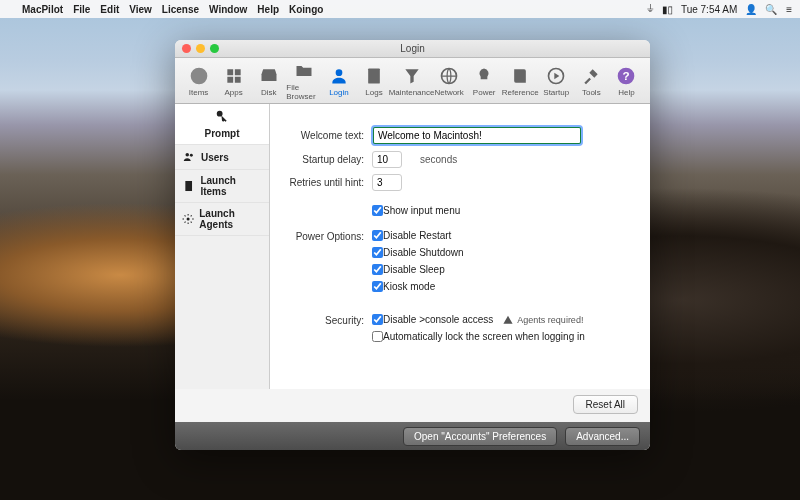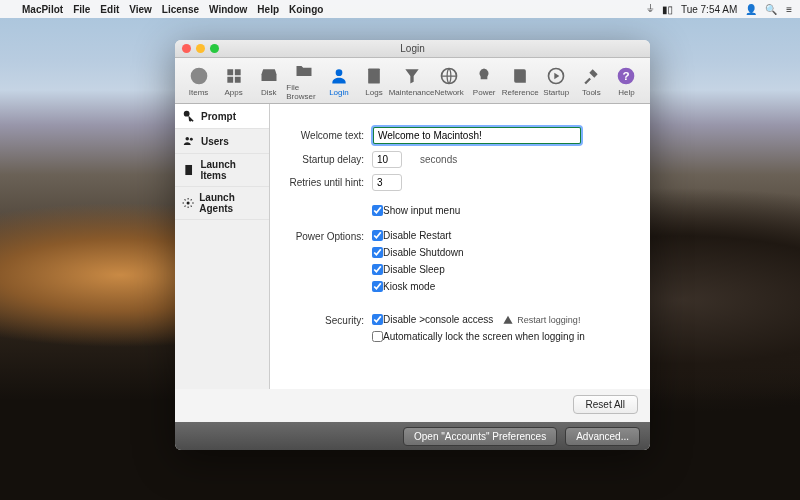--- a/index.html
+++ b/index.html
@@ -24,21 +24,21 @@
 .tool{display:flex;flex-direction:column;align-items:center;width:40px;font-size:8px;color:#555;cursor:default;}
 .tool.sel{color:#0068da;}
 .tool .ticon{width:22px;height:22px;display:flex;align-items:center;justify-content:center;margin-bottom:1px;}
 .tool .ticon svg{width:20px;height:20px;fill:#666;}
 .tool.sel .ticon svg{fill:#0068da;}
 .tool.about .ticon svg{fill:#888;}
 .tool.help{margin-left:auto;}
 .body{flex:1;display:flex;background:#fff;}
 .sidebar{width:95px;background:#f0f0f0;border-right:1px solid #ccc;}
 .side-item{display:flex;align-items:center;gap:5px;padding:5px 7px;font-size:10px;font-weight:600;color:#222;border-bottom:1px solid #e3e3e3;}
-.side-item.sel{background:#fff;}
+.side-item.sel{background:#fff;flex-direction:column;}
 .side-item svg{width:14px;height:14px;fill:#222;}
 .content{flex:1;padding:22px 12px;font-size:10px;color:#222;overflow:auto;}
 .row{display:flex;align-items:center;margin-bottom:6px;}
 .row .lbl{width:90px;text-align:right;padding-right:8px;color:#333;}
 .row input[type=text]{border:2px solid #15803d;border-radius:3px;padding:2px 4px;font-size:10px;}
 .row input.wide{width:210px;outline:2px solid #7eb1ff;outline-offset:-1px;}
 .row input.narrow{width:30px;border:1px solid #ccc;outline:none;}
 .row .after{margin-left:18px;color:#555;}
 .sep{height:8px;}
 .check{display:flex;align-items:center;}
@@ -282,21 +282,21 @@
         <div class="stack">
           <div style="display:flex;align-items:center;">
             <label class="check">
                 <input type="checkbox" checked="" style="">
                 <span>Disable &gt;console access</span>
               </label>
             <span class="warn">
               <svg class="warn-icon" viewBox="0 0 24 24">
                   <path fill="#555" d="M12 2L1 21h22zM12 9v5m0 2v2"></path>
                 </svg>
-              <span>Restart logging!</span>
+              <span>Agents required!</span>
             </span>
           </div>
           <label class="check">
               <input type="checkbox" style="">
               <span>Automatically lock the screen when logging in</span>
             </label>
         </div>
       </div>
     </div>
   </div>

